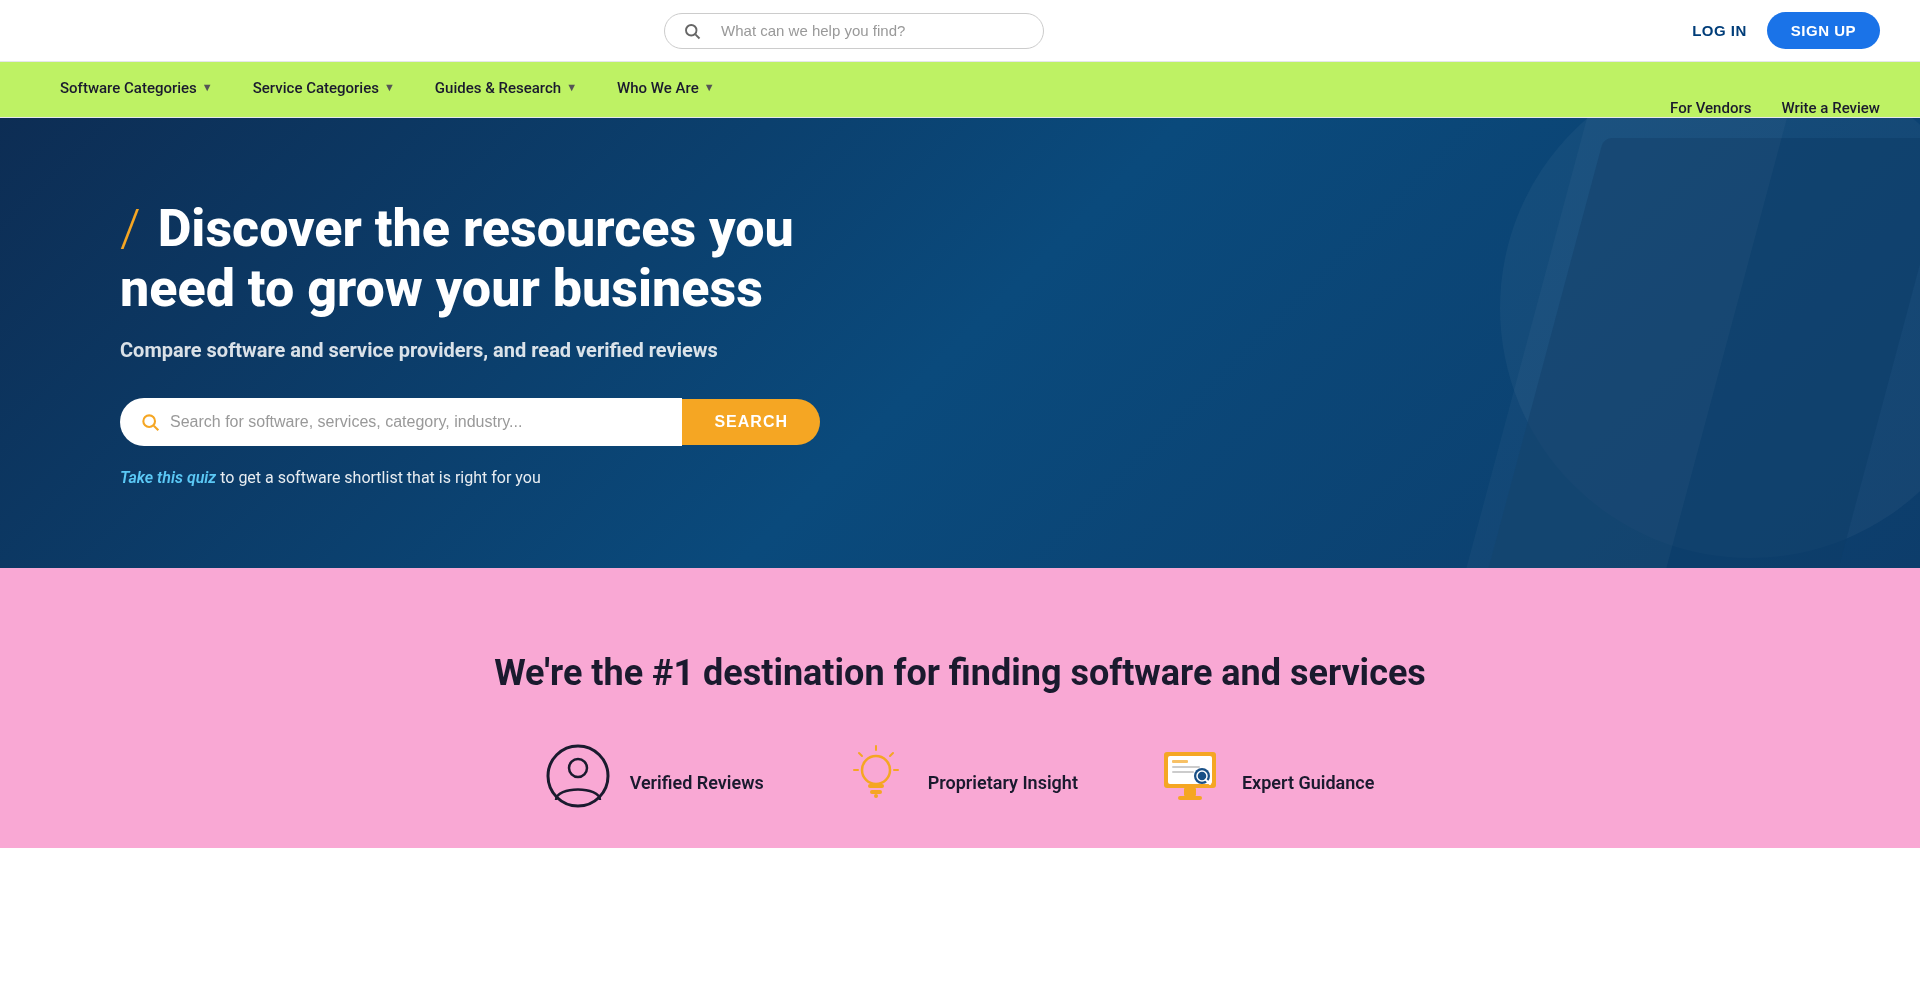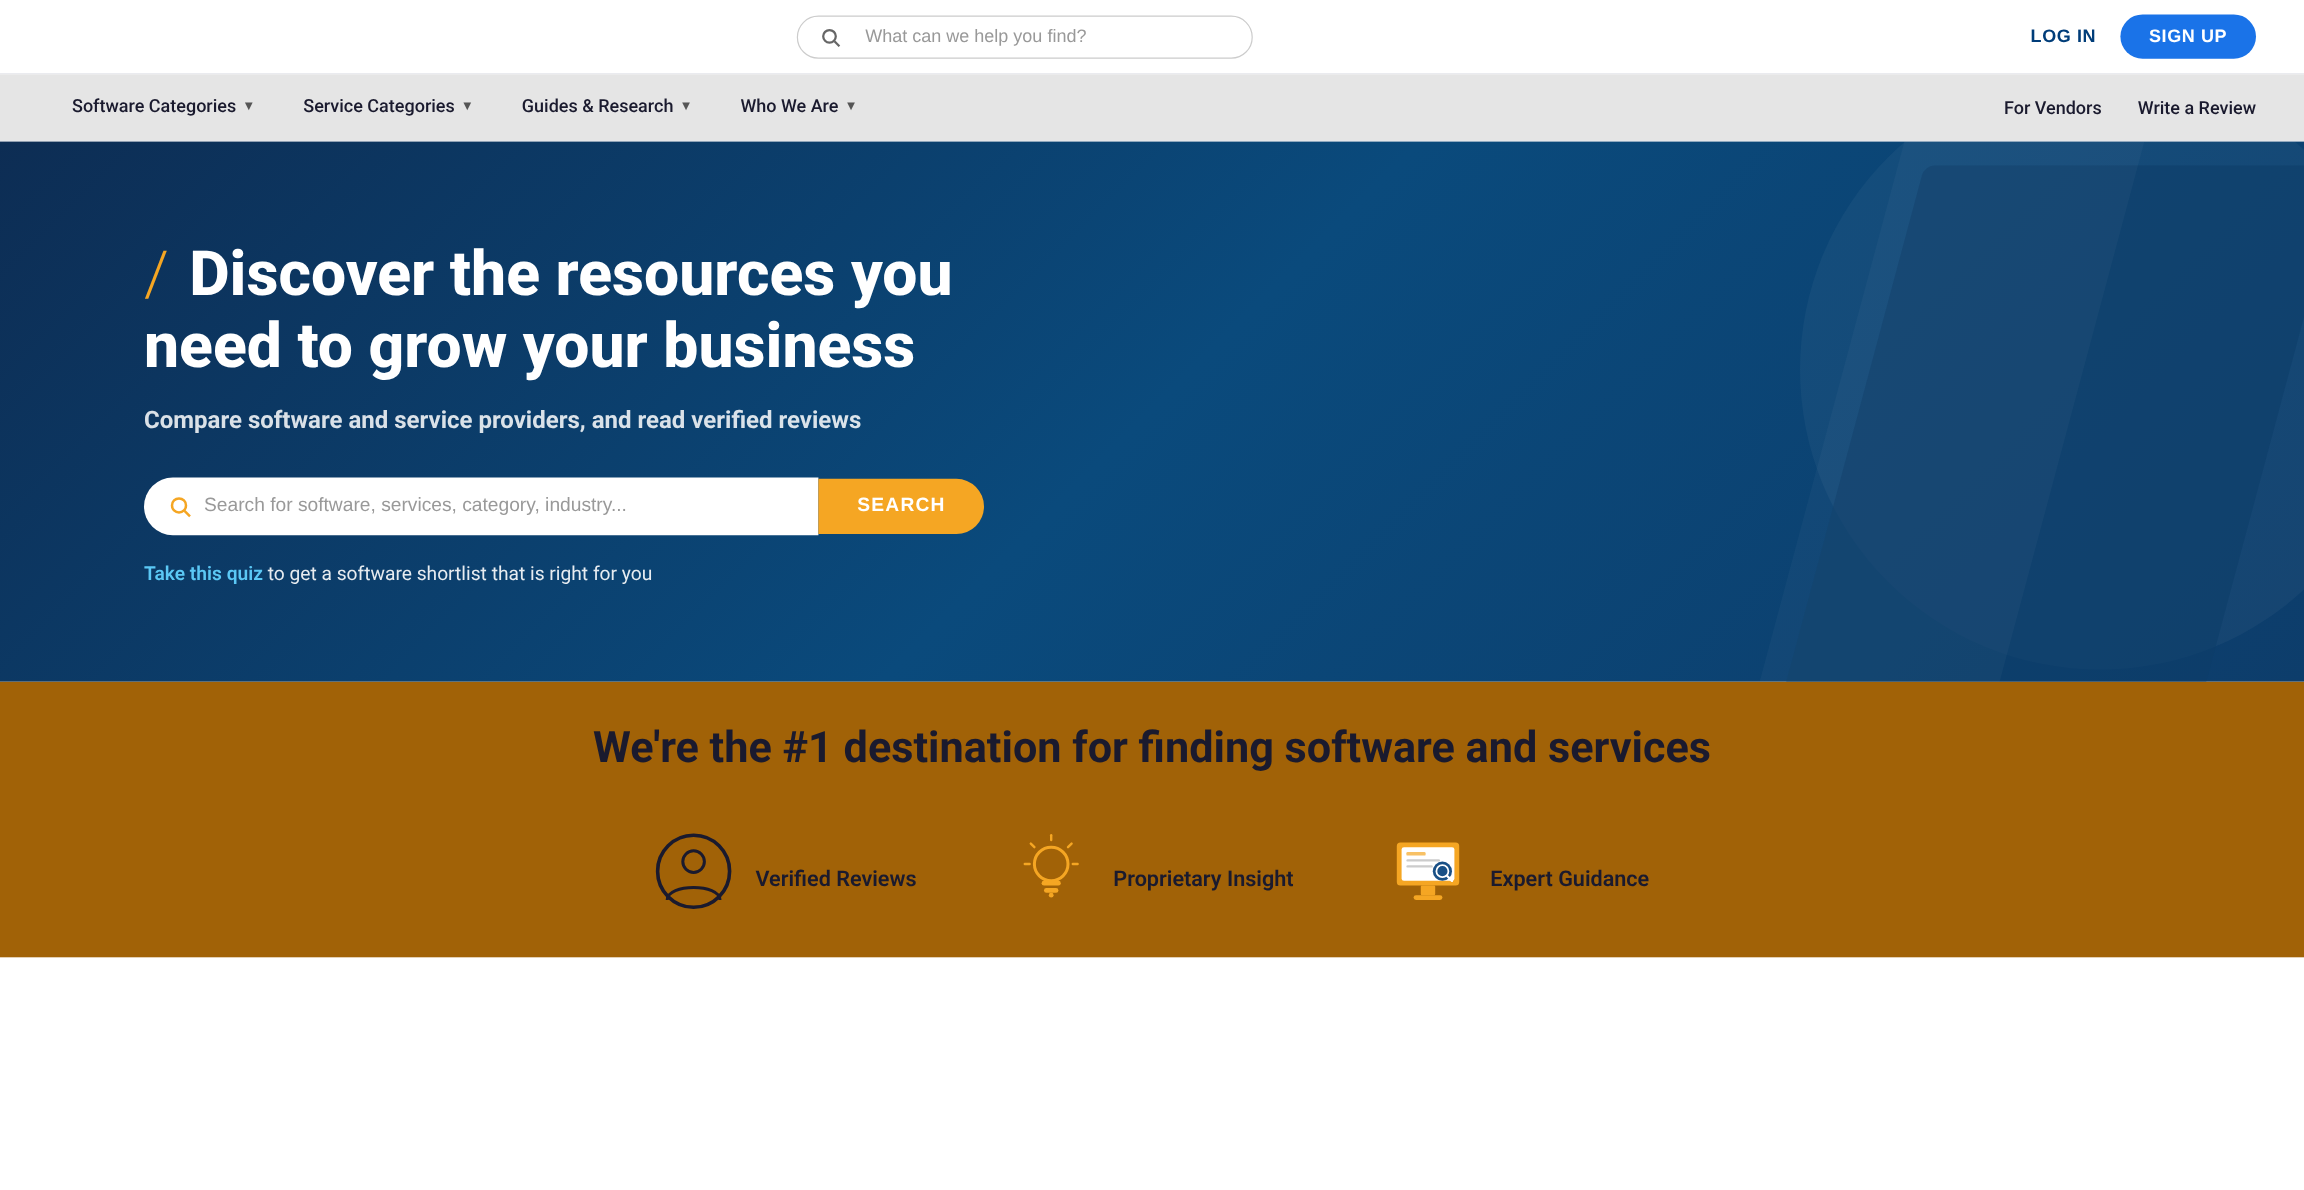--- a/index.html
+++ b/index.html
@@ -87,23 +87,23 @@
       border-radius: 30px;
       padding: 10px 24px;
       cursor: pointer;
       letter-spacing: 0.5px;
       text-transform: uppercase;
     }
 
     
     .nav-bar {
       display: flex;
-      align-items: center;
+      align-items: flex-end;
       padding: 0 40px;
-      background: #e5e5e5;
+      background: #bef264;
       border-bottom: 1px solid #e5e7eb;
       height: 56px;
     }
     .nav-left {
       display: flex;
       align-items: center;
       gap: 0;
       flex: 1;
     }
     .nav-item {
@@ -211,20 +211,21 @@
     .hero-quiz-text {
       margin-top: 22px;
       font-size: 16px;
       color: rgba(255,255,255,0.9);
     }
     .hero-quiz-link {
       color: #5bc8f5;
       font-weight: 600;
       cursor: pointer;
       text-decoration: none;
+      font-style: italic;
     }
     
     .hero-decor {
       position: absolute;
       right: 0;
       top: 0;
       bottom: 0;
       width: 45%;
       z-index: 1;
     }
@@ -252,22 +253,22 @@
       right: 200px;
       top: 0;
       width: 200px;
       height: 500px;
       background: rgba(255,255,255,0.03);
       transform: skewX(-15deg);
     }
 
     
     .below-hero {
-      background: #a16207;
-      padding: 34px 40px 40px;
+      background: #f9a8d4;
+      padding: 84px 40px 40px;
       text-align: center;
     }
     .below-hero-title {
       font-size: 36px;
       font-weight: 700;
       color: #1a1a2e;
       margin-bottom: 50px;
     }
     .features-row {
       display: flex;

